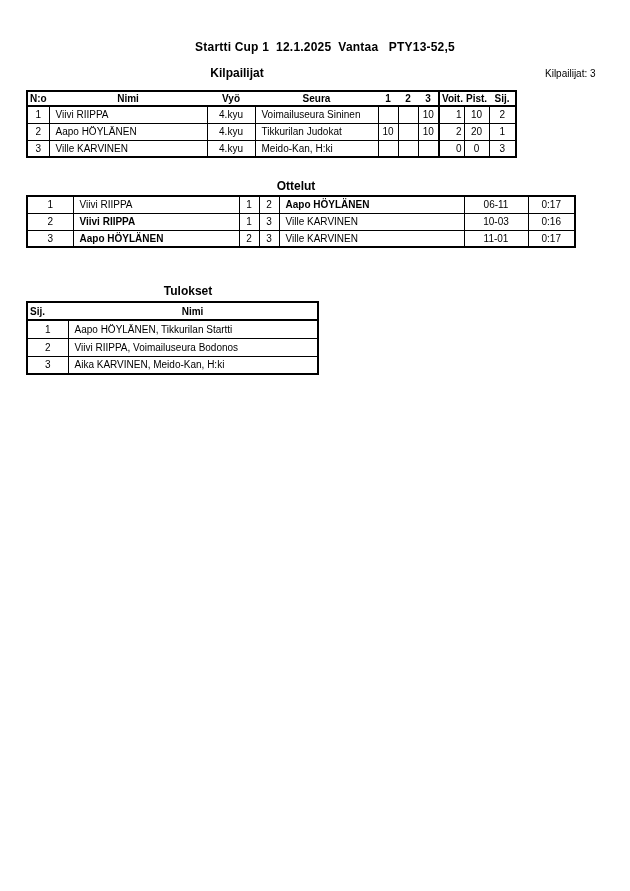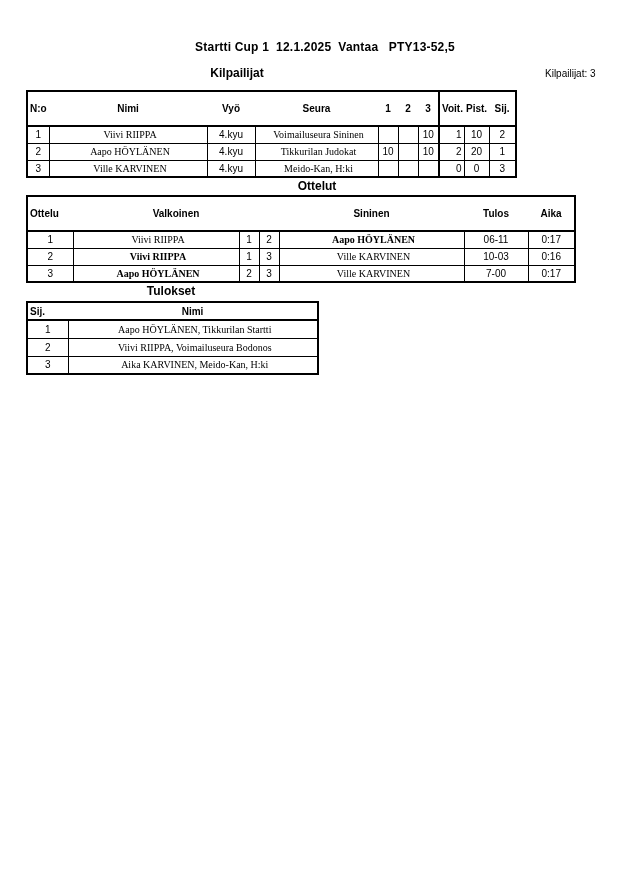--- a/index.html
+++ b/index.html
@@ -22,22 +22,22 @@
     white-space: pre;
     letter-spacing: 0.2px;
   }
   .section-title {
     transform: translateX(-50%);
     font-size: 12px;
     font-weight: bold;
     white-space: nowrap;
   }
   .sub-kilpailijat { top: 66px; left: 237px; }
-  .sub-ottelut    { top: 179px; left: 317px; }
-  .sub-tulokset   { top: 284px; left: 171px; }
+  .sub-ottelut    { top: 179px; left: 296px; }
+  .sub-tulokset   { top: 284px; left: 188px; }
   .count-label {
     top: 68px; left: 545px;
     font-size: 10px;
     white-space: nowrap;
   }
 
   table {
     border-collapse: collapse;
     table-layout: fixed;
     border: 2px solid #000;
@@ -51,26 +51,26 @@
     white-space: nowrap;
     overflow: hidden;
   }
   td {
     font-size: 10px;
     border: 1px solid #000;
     padding: 0 2px;
     white-space: nowrap;
     overflow: hidden;
   }
-  tr.head { height: 35px; }
+  tr.head { height: 15px; }
   tr.data { height: 17px; }
   .t3 tr.head { height: 18px; }
   .t3 tr.data { height: 18px; }
   .c { text-align: center; }
-  .l { text-align: center; padding-left: 6px; font-family: Liberation Serif, serif; }
+  .l { text-align: left; padding-left: 6px; }
   .hl { text-align: left; padding-left: 2px; }
   .thickL { border-left: 2px solid #000 !important; text-align: right; }
 
   .t1 { left: 26px; top: 90px;  width: 489px; }
   .t2 { left: 26px; top: 195px; width: 548px; }
   .t3 { left: 26px; top: 301px; width: 291px; }
 </style>
 </head>
 <body>
 
@@ -149,27 +149,20 @@
   <colgroup>
     <col style="width:46px">
       <col style="width:166px">
       <col style="width:20px">
       <col style="width:20px">
     <col style="width:185px">
       <col style="width:64px">
       <col style="width:47px">
   </colgroup>
   <tbody>
-      <tr class="head">
-    <th class="hl">Ottelu</th>
-    <th class="c" colspan="3">Valkoinen</th>
-    <th class="c">Sininen</th>
-    <th class="c">Tulos</th>
-    <th class="c">Aika</th>
-  </tr>
   <tr class="data">
     <td class="c">1</td>
     <td class="l" style="font-weight: normal;">Viivi RIIPPA</td>
     <td class="c">1</td>
     <td class="c">2</td>
     <td class="l" style="font-weight: bold;">Aapo HÖYLÄNEN</td>
     <td class="c">06-11</td>
     <td class="c">0:17</td>
   </tr>
   <tr class="data">
@@ -180,21 +173,21 @@
     <td class="l" style="font-weight: normal;">Ville KARVINEN</td>
     <td class="c">10-03</td>
     <td class="c">0:16</td>
   </tr>
   <tr class="data">
     <td class="c">3</td>
     <td class="l" style="font-weight: bold;">Aapo HÖYLÄNEN</td>
     <td class="c">2</td>
     <td class="c">3</td>
     <td class="l" style="font-weight: normal;">Ville KARVINEN</td>
-    <td class="c">7-00</td>
+    <td class="c">11-01</td>
     <td class="c">0:17</td>
   </tr>
 </tbody>
   </table>
 
 <div class="abs section-title sub-tulokset">Tulokset</div>
 
 <table class="abs t3">
   <colgroup>
     <col style="width:41px">

